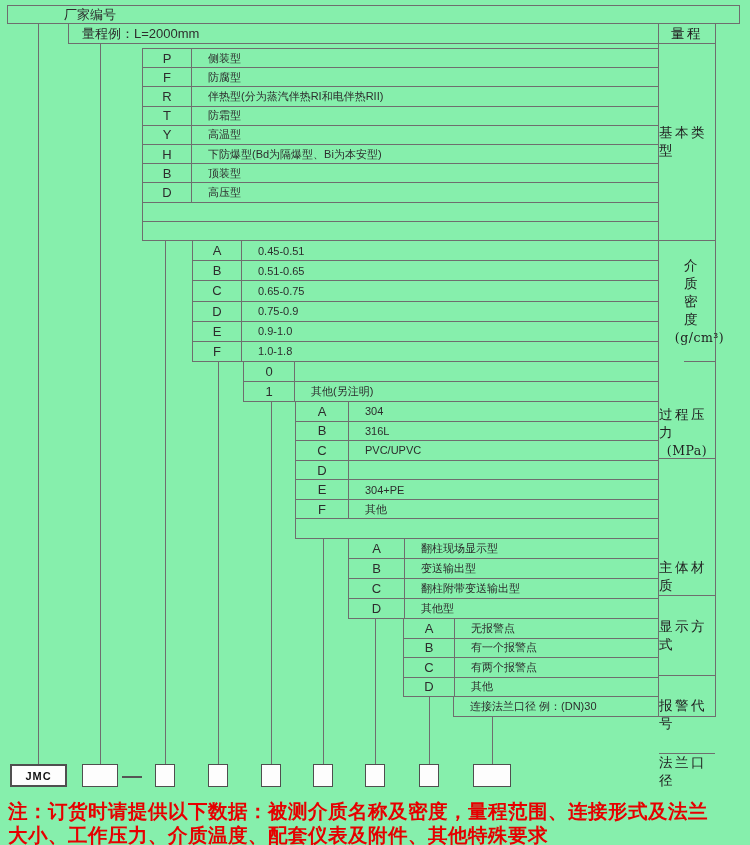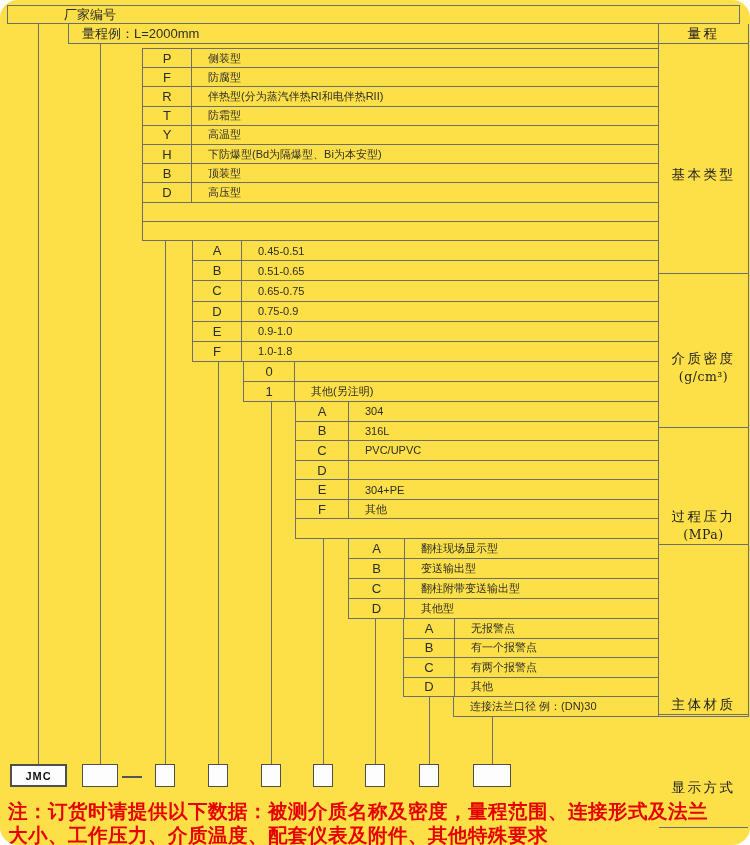--- a/index.html
+++ b/index.html
@@ -2,34 +2,34 @@
 <html><head>
 <meta charset="utf-8">
 <style>
   :root{
     --line:#6e6e6e;
     --txt:#2d2d2d;
     --boxline:#4f4f4f;
   }
   html,body{margin:0;padding:0;background:#fdfdfd;}
   #stage{
-    position:relative;width:750px;height:845px;background:#fde047;
-    font-family:"Liberation Sans",sans-serif;color:var(--txt);overflow:hidden;border-radius:18px;
+    position:relative;width:750px;height:845px;background:#86efac;
+    font-family:"Liberation Sans",sans-serif;color:var(--txt);overflow:hidden;
   }
   .abs{position:absolute;box-sizing:border-box;}
   
   #factory-box{left:7px;top:5px;width:733px;height:19px;border:1px solid var(--line);
     display:flex;align-items:center;font-size:13px;padding-left:56px;}
   
   #range-row{left:68px;top:24px;width:590px;height:20px;border-left:1px solid var(--line);
     border-bottom:1px solid var(--line);display:flex;align-items:center;font-size:13px;padding-left:13px;}
   
-  #labels{left:658px;top:24px;width:91px;height:693px;border-left:1px solid var(--line);
+  #labels{left:658px;top:24px;width:58px;height:693px;border-left:1px solid var(--line);
     border-right:1px solid var(--line);border-bottom:1px solid var(--line);
-    display:flex;flex-direction:column;gap:33px;}
+    display:flex;flex-direction:column;}
   .lab{box-sizing:border-box;border-bottom:1px solid var(--line);
     display:flex;flex-direction:column;justify-content:center;align-items:center;
     font-family:"DejaVu Serif","Liberation Serif",serif;font-size:13.5px;letter-spacing:2.5px;color:#222;}
   .lab:last-child{border-bottom:none;}
   .lab .unit{letter-spacing:0.5px;font-size:12.5px;margin-top:1px;}
   
   .sec{position:absolute;box-sizing:border-box;display:flex;flex-direction:column;
     border-left:1px solid var(--line);}
   .sec.topline{border-top:1px solid var(--line);}
   .trow{flex:1;display:flex;border-bottom:1px solid var(--line);align-items:stretch;min-height:0;}
@@ -69,21 +69,21 @@
     <span>量程例：L=2000mm</span>
   </div>
 
   <div class="abs" id="labels">
     <div class="lab" style="flex:0 0 20px;">
       <span>量程</span>
     </div>
     <div class="lab" style="flex:0 0 197px;">
       <span>基本类型</span>
     </div>
-    <div class="lab" style="flex:0 0 121px;">
+    <div class="lab" style="flex:0 0 121px;margin-left:25px;">
       <span>介质密度</span>
       <span class="unit">(g/cm³)</span>
     </div>
     <div class="lab" style="flex:0 0 40px;margin-top:44px;">
       <span>过程压力</span>
       <span class="unit">(MPa)</span>
     </div>
     <div class="lab" style="flex:0 0 137px;justify-content:flex-end;">
       <span>主体材质</span>
     </div>

